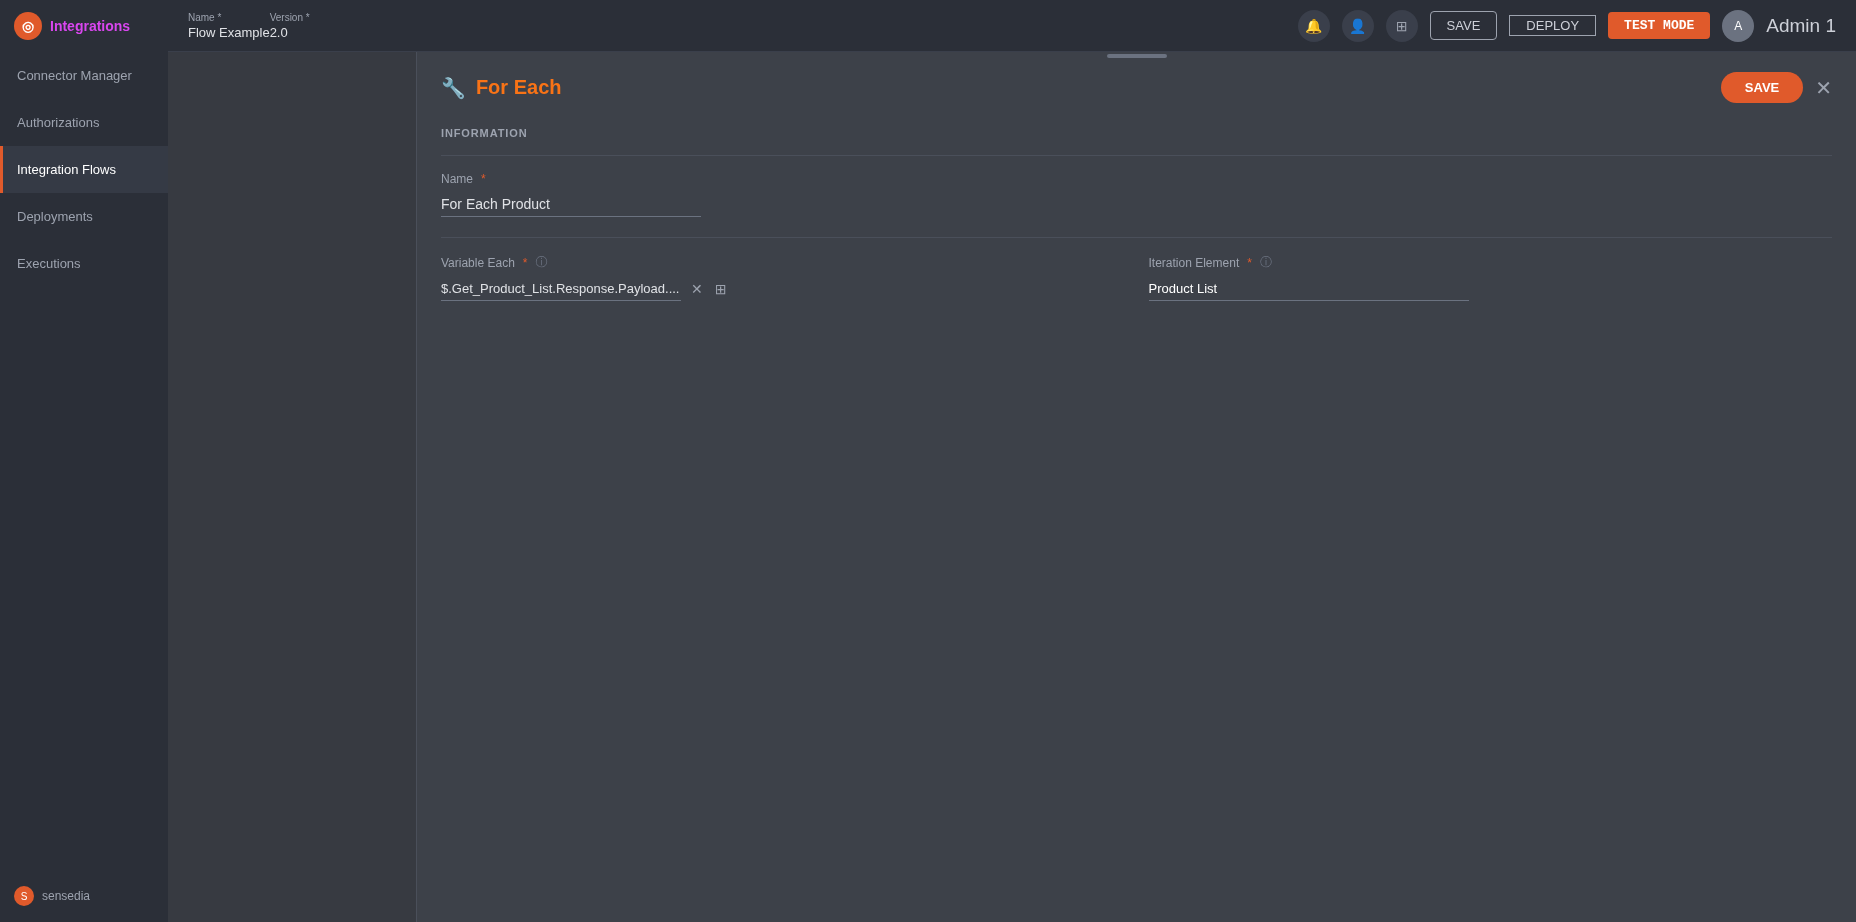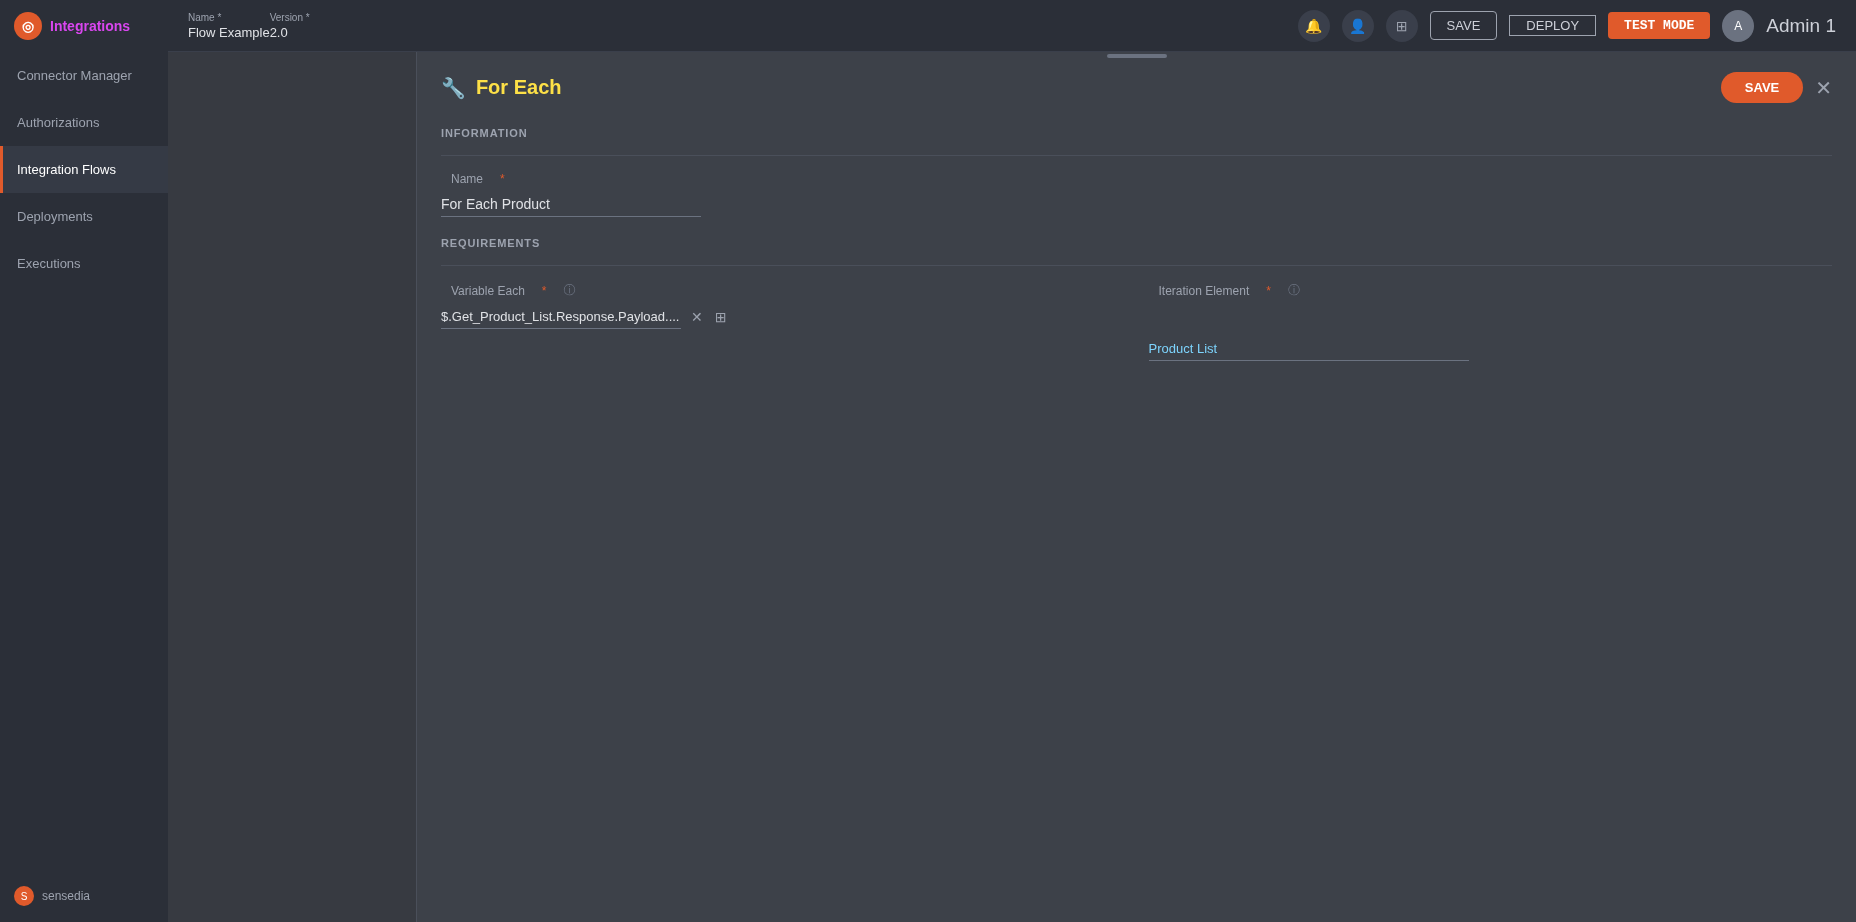--- a/index.html
+++ b/index.html
@@ -243,21 +243,21 @@
       align-items: center;
       gap: 10px;
     }
     .modal-icon {
       font-size: 20px;
       color: #9da3af;
     }
     .modal-title {
       font-size: 20px;
       font-weight: 600;
-      color: #fde047;
+      color: #f97316;
     }
     .modal-header-actions {
       display: flex;
       align-items: center;
       gap: 12px;
     }
     .btn-save-modal {
       background: #e05a2b;
       border: none;
       color: white;
@@ -293,22 +293,21 @@
 
     .field-group {
       margin-bottom: 20px;
     }
     .field-label {
       font-size: 12px;
       color: #9da3af;
       margin-bottom: 6px;
       display: flex;
       align-items: center;
-      gap: 17px;
-      margin-left: 10px;
+      gap: 8px;
     }
     .field-required {
       color: #e05a2b;
     }
     .field-info {
       color: #6b7280;
       font-size: 12px;
       cursor: help;
     }
     .field-input {
@@ -358,26 +357,25 @@
       color: #9da3af;
       cursor: pointer;
       font-size: 14px;
       padding: 0 2px;
     }
 
     .iteration-input {
       background: transparent;
       border: none;
       border-bottom: 1px solid #6b7280;
-      color: #7dd3fc;
+      color: #ffffff;
       font-size: 13px;
       padding: 4px 0;
       width: 320px;
       outline: none;
-      margin-top: 32px;
     }
 
     
     .step-number {
       position: absolute;
       right: 80px;
       top: 120px;
       color: rgba(255,255,255,0.7);
       font-size: 48px;
       font-weight: 300;
@@ -483,21 +481,20 @@
         <div class="section-divider"></div>
 
         <div class="field-group">
           <div class="field-label">
             <span>Name</span>
             <span class="field-required">*</span>
           </div>
           <input class="field-input" type="text" value="For Each Product" style="">
         </div>
 
-        <div class="section-label">REQUIREMENTS</div>
         <div class="section-divider"></div>
 
         <div class="requirements-grid">
 
           <div class="field-group">
             <div class="field-label">
               <span>Variable Each</span>
               <span class="field-required">*</span>
               <span class="field-info">ⓘ</span>
             </div>

